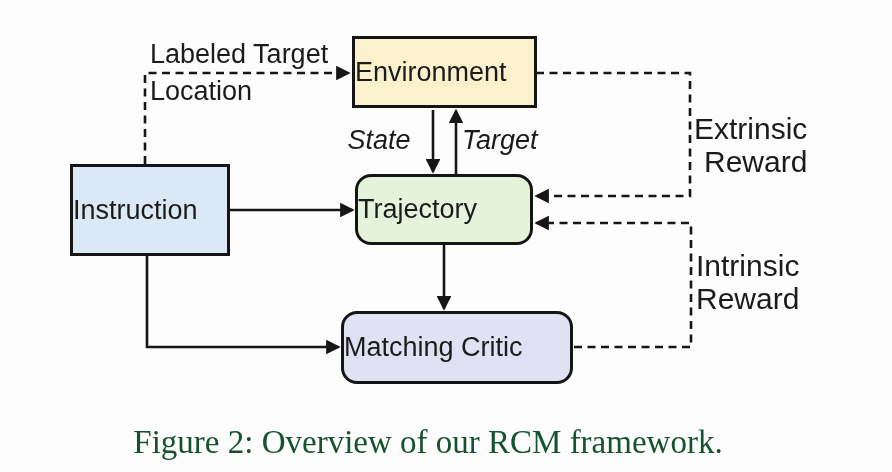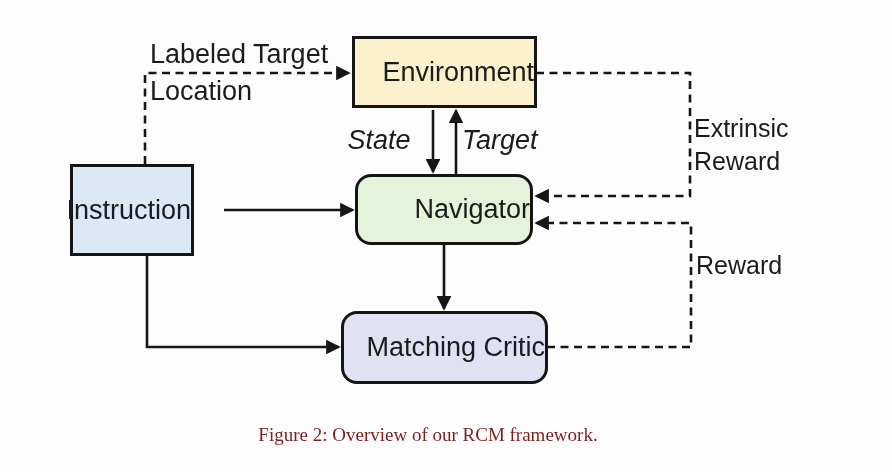--- a/index.html
+++ b/index.html
@@ -7,53 +7,53 @@
     position:relative;
     width:892px;height:472px;
     background:#fdfdfd;
     font-family:"Liberation Sans",sans-serif;
     color:#1b1b1b;
     overflow:hidden;
   }
   .arrow-layer{position:absolute;left:0;top:0;width:892px;height:472px;pointer-events:none;}
   .node{
     position:absolute;
-    display:flex;align-items:center;justify-content:flex-end;
+    display:flex;align-items:center;justify-content:flex-start;
     border:3px solid #151515;
     box-sizing:border-box;
     font-size:27px;
     line-height:1;
     text-align:center;
   }
   .node-environment{left:352px;top:36px;width:185px;height:72px;background:#fbf1cd;}
-  .node-instruction{left:70px;top:164px;width:124px;height:92px;background:#dbe9f7;}
+  .node-instruction{left:70px;top:164px;width:160px;height:92px;background:#dbe9f7;}
   .node-navigator{left:355px;top:174px;width:178px;height:71px;background:#e6f3db;border-radius:16px;}
-  .node-matching-critic{left:341px;top:311px;width:207px;height:73px;background:#e0e2f4;border-radius:16px;}
+  .node-matching-critic{left:341px;top:311px;width:232px;height:73px;background:#e0e2f4;border-radius:16px;}
   .edge-label{
     position:absolute;
     font-size:27px;line-height:1;white-space:nowrap;
   }
   .italic{font-style:italic;}
   .lbl-labeled-target{left:150px;top:41px;width:178px;text-align:left;}
   .lbl-location{left:150px;top:78px;width:172px;text-align:left;}
   .lbl-state{left:330px;top:127px;width:98px;text-align:center;}
   .lbl-action{left:462px;top:127px;}
   .lbl-trajectory{left:450px;top:263px;}
   .reward-label{
     position:absolute;
-    font-size:25px;line-height:33px;
-    text-align:left;white-space:nowrap;
+    font-size:30px;line-height:33px;
+    text-align:right;white-space:nowrap;
   }
   .lbl-extrinsic{left:694px;top:112px;}
   .lbl-intrinsic{left:696px;top:249px;}
   .caption{
     position:absolute;left:0;top:424px;width:856px;
     text-align:center;
     font-family:"Liberation Serif",serif;
-    font-size:19px;color:#7f1d1d;
+    font-size:33px;color:#14532d;
   }
 </style>
 </head>
 <body>
 
 <div class="canvas">
 
   <svg class="arrow-layer" width="892" height="472" viewBox="0 0 892 472" xmlns="http://www.w3.org/2000/svg">
     <defs>
       <marker id="arr" viewBox="0 0 10 10" refX="8.5" refY="5" markerWidth="5.6" markerHeight="5.6" orient="auto-start-reverse">
@@ -80,37 +80,38 @@
 
   <div class="node node-environment">
     <span>Environment</span>
   </div>
 
   <div class="node node-instruction">
     <span>Instruction</span>
   </div>
 
   <div class="node node-navigator">
-    <span>Navigator</span>
+    <span>Trajectory</span>
   </div>
 
   <div class="node node-matching-critic">
     <span>Matching Critic</span>
   </div>
 
   <div class="edge-label lbl-labeled-target">Labeled Target</div>
   <div class="edge-label lbl-location">Location</div>
 
   <div class="edge-label italic lbl-state">State</div>
   <div class="edge-label italic lbl-action">Target</div>
 
   <div class="reward-label lbl-extrinsic">
     <div>Extrinsic</div>
     <div>Reward</div>
   </div>
 
   <div class="reward-label lbl-intrinsic">
+    <div>Intrinsic</div>
     <div>Reward</div>
   </div>
 
   <div class="caption">Figure 2: Overview of our RCM framework.</div>
 
 </div>
 
 </body></html>

